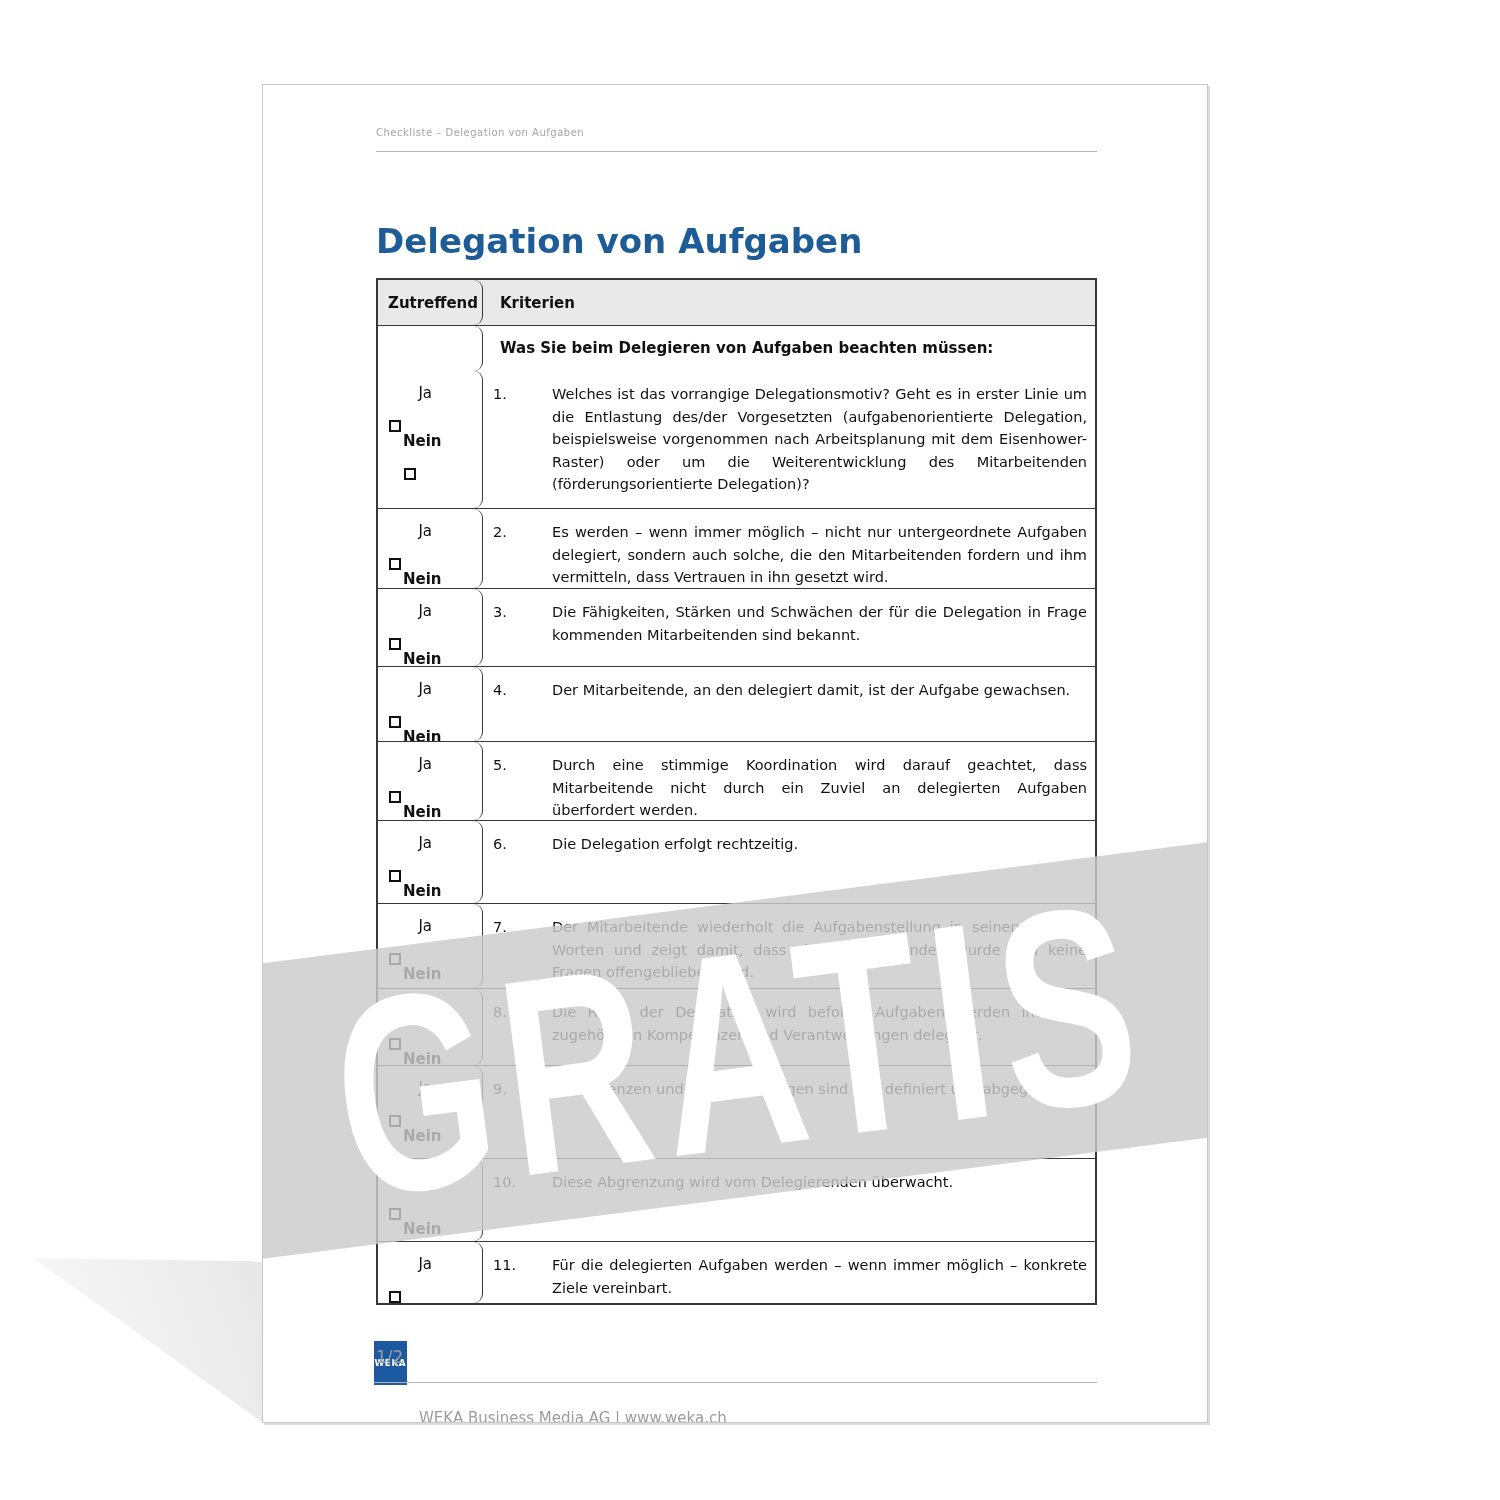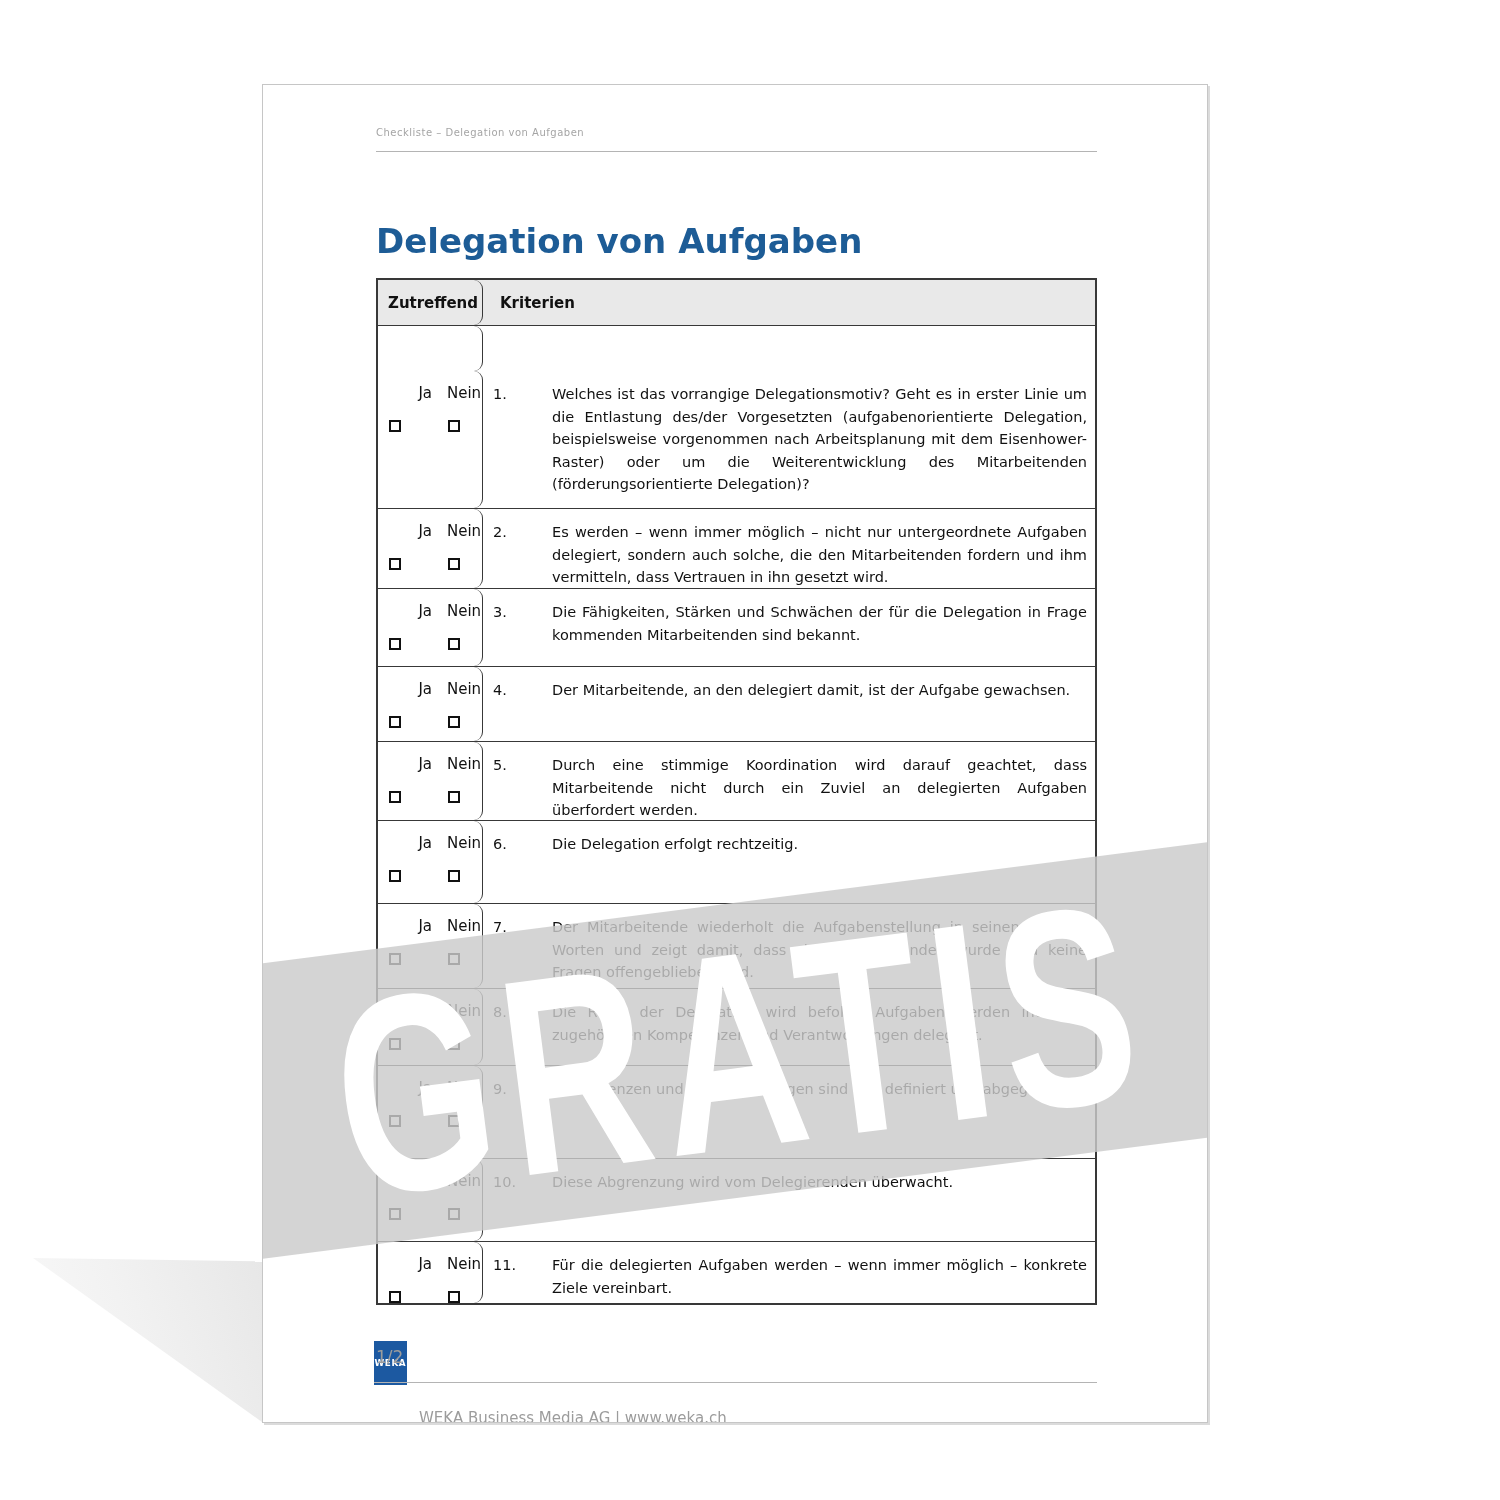--- a/index.html
+++ b/index.html
@@ -44,21 +44,21 @@
   .cell-right{ flex:1; padding:12px 8px 0 10px; display:flex; overflow:hidden; }
   .t-head{ height:45px; background:#e9e9e9; }
   .t-head .cell-left,.t-head .cell-right{ padding-top:0; align-items:center; display:flex; }
   .t-head .cell-right{ padding-left:17px; }
   .th-label{ font-size:15px; font-weight:bold; color:#111; }
   .t-section{ height:46px; }
   .t-section .cell-right{ padding-left:17px; }
   .section-label{ font-size:15px; font-weight:bold; color:#111; line-height:21px; }
 
   .cb-col{ display:inline-block; vertical-align:top; width:44px; }
-  .cb-col.nein{ width:auto; margin-left:15px; }
+  .cb-col.nein{ width:auto; margin-left:15px;font-weight:bold; }
   .cb-label{ font-size:15px; color:#111; line-height:18px; display:block;text-align:right; }
   .checkbox{ width:12px; height:12px; border:2px solid #111; margin:18px 0 0 1px;
     background:transparent; display:block; }
 
   .num{ width:31px; flex:none; font-size:14.5px; color:#111; line-height:22.5px; }
   .txt{ flex:1; font-size:14.5px; color:#111; line-height:22.5px;
     text-align:justify;margin-left:28px; }
 
   
   .watermark-band{
@@ -101,20 +101,23 @@
     <div class="t-row t-head">
       <div class="cell-left">
         <span class="th-label">Zutreffend</span>
       </div>
       <div class="cell-right">
         <span class="th-label">Kriterien</span>
       </div>
     </div>
     <div class="t-row t-section">
       <div class="cell-left"></div>
+      <div class="cell-right">
+        <span class="section-label">Was Sie beim Delegieren von Aufgaben beachten müssen:</span>
+      </div>
     </div>
     <div id="rows-container">
         <div class="t-row" style="height: 137px;">
           <div class="cell-left"><span class="cb-col ja"><span class="cb-label">Ja</span><span class="checkbox"></span></span><span class="cb-col nein"><span class="cb-label">Nein</span><span class="checkbox"></span></span></div>
           <div class="cell-right">
             <span class="num">1.</span>
             <div class="txt">Welches ist das vorrangige Delegationsmotiv? Geht es in erster Linie um die Entlastung des/der Vorgesetzten (aufgabenorientierte Delegation, beispielsweise vorgenommen nach Arbeitsplanung mit dem Eisenhower-Raster) oder um die Weiterentwicklung des Mitarbeitenden (förderungsorientierte Delegation)?</div>
           </div>
         </div>
         <div class="t-row" style="height: 80px;">

